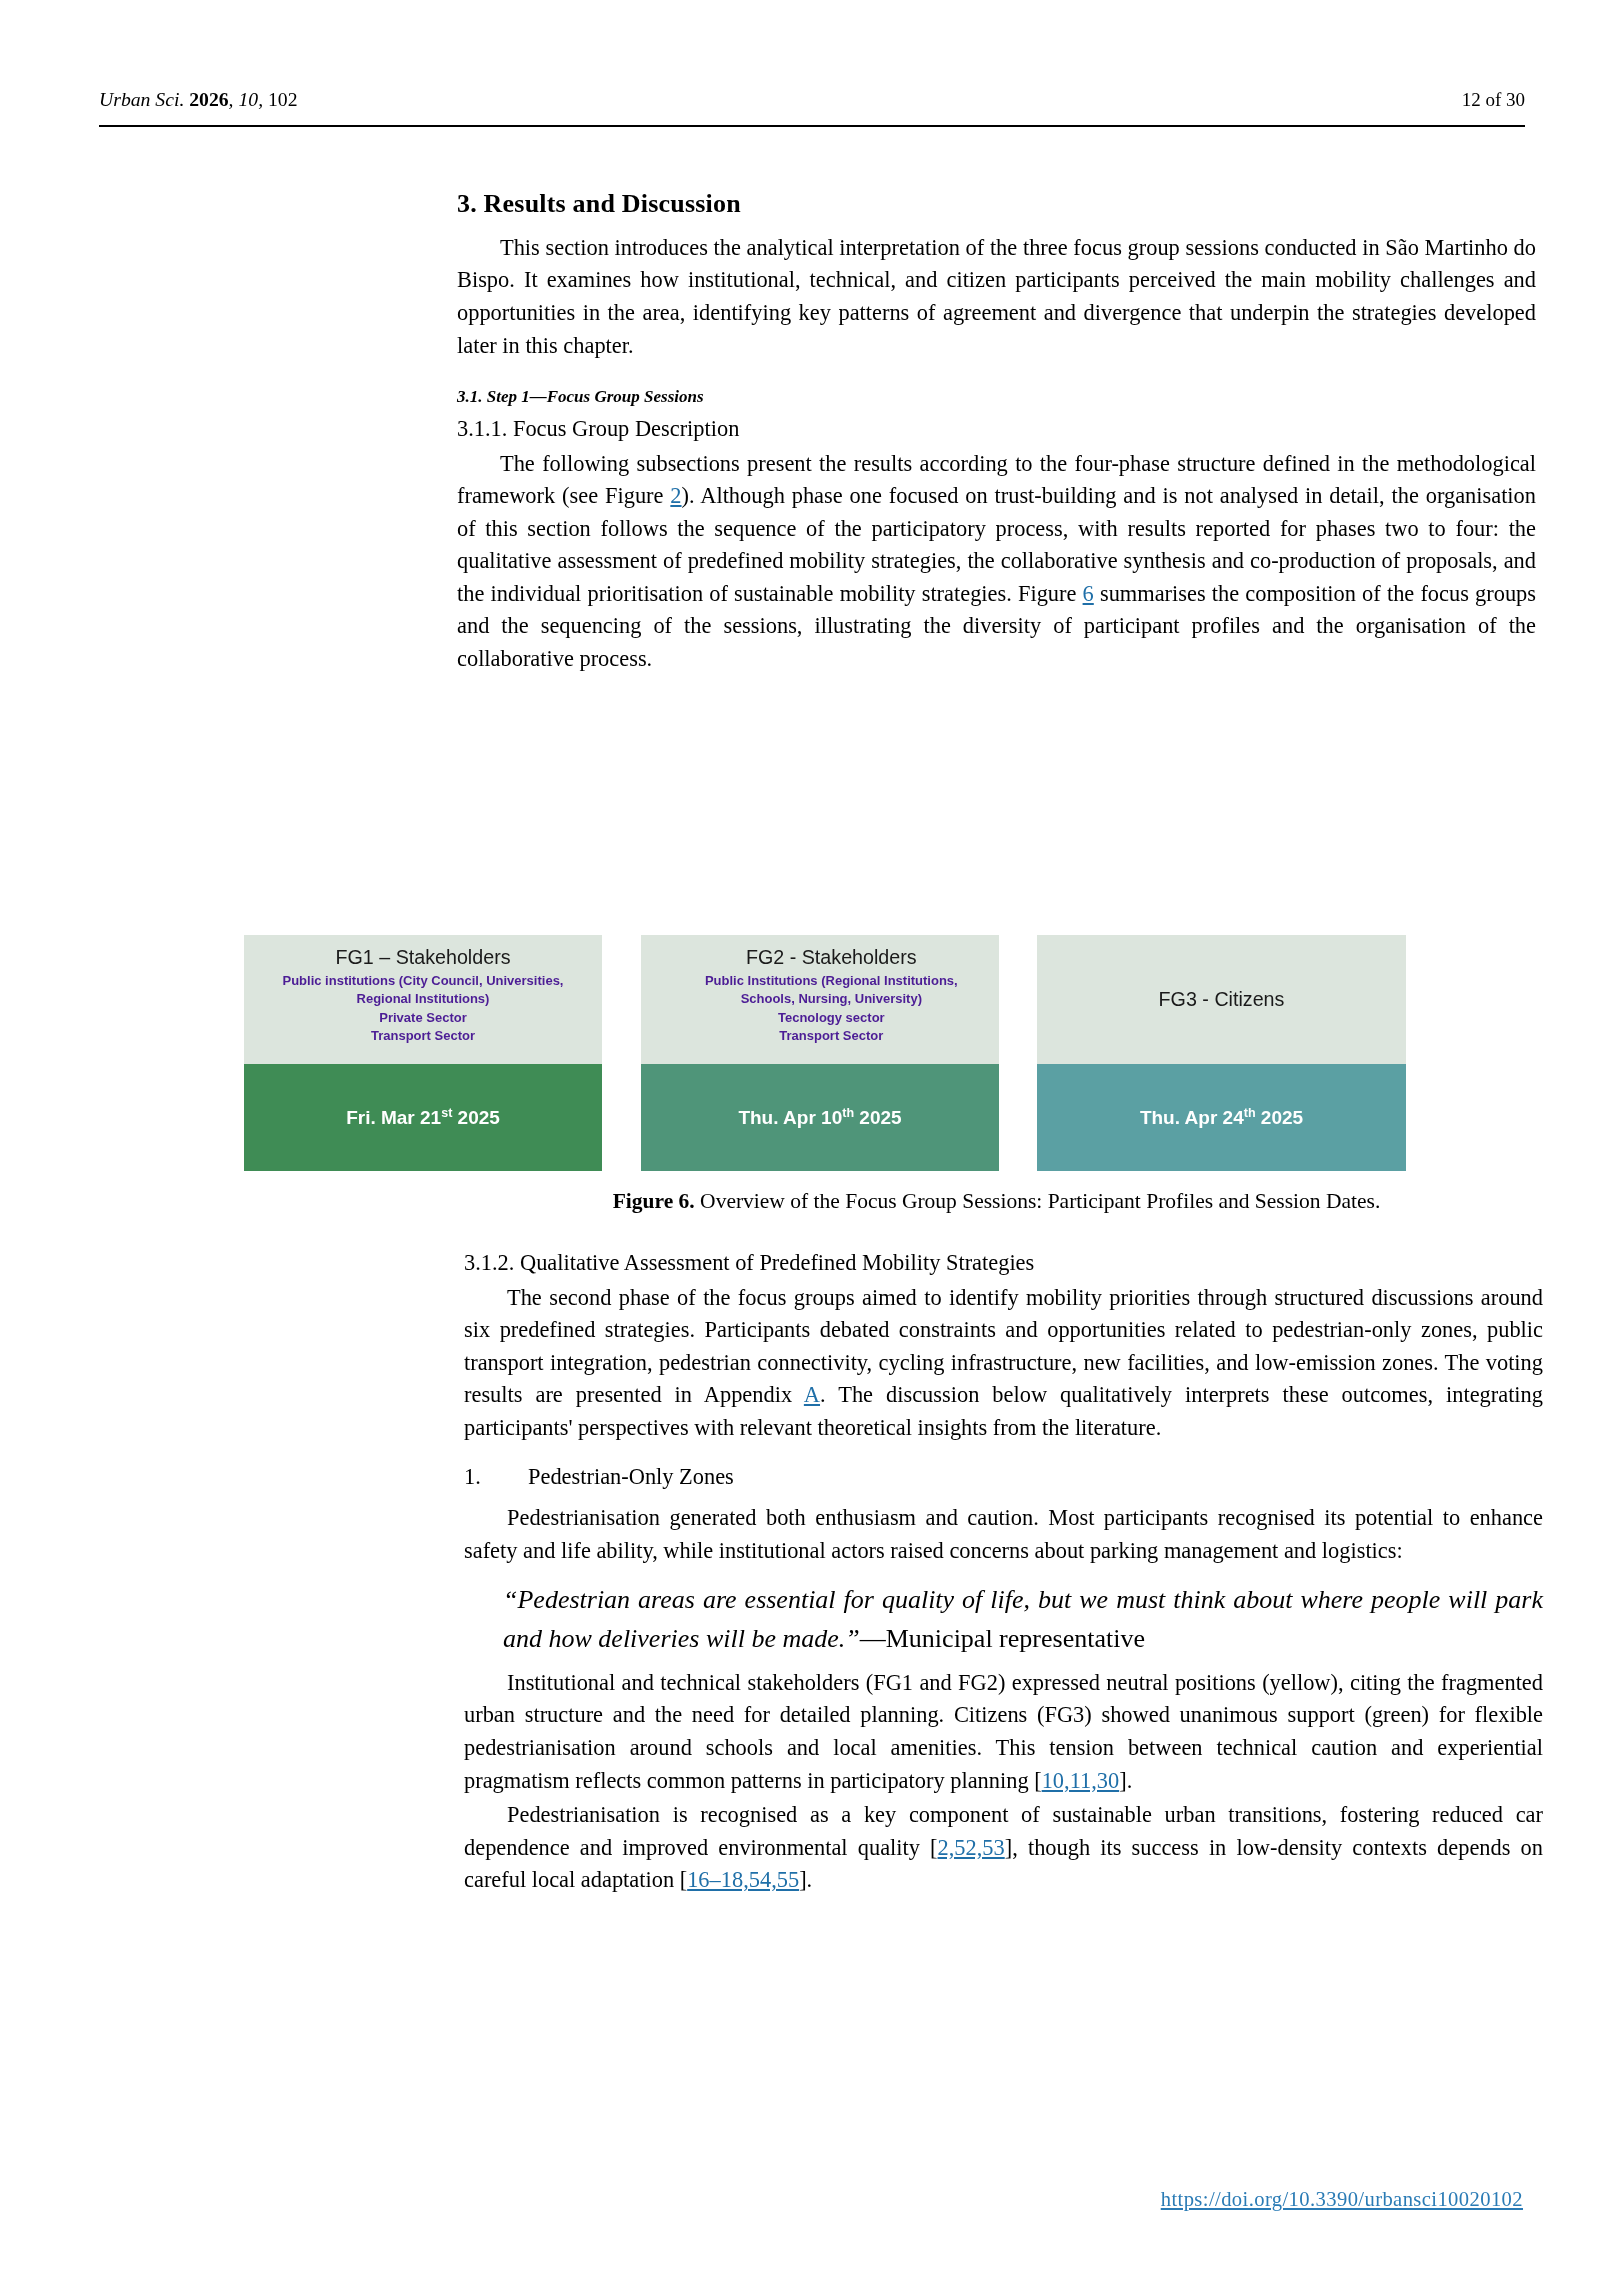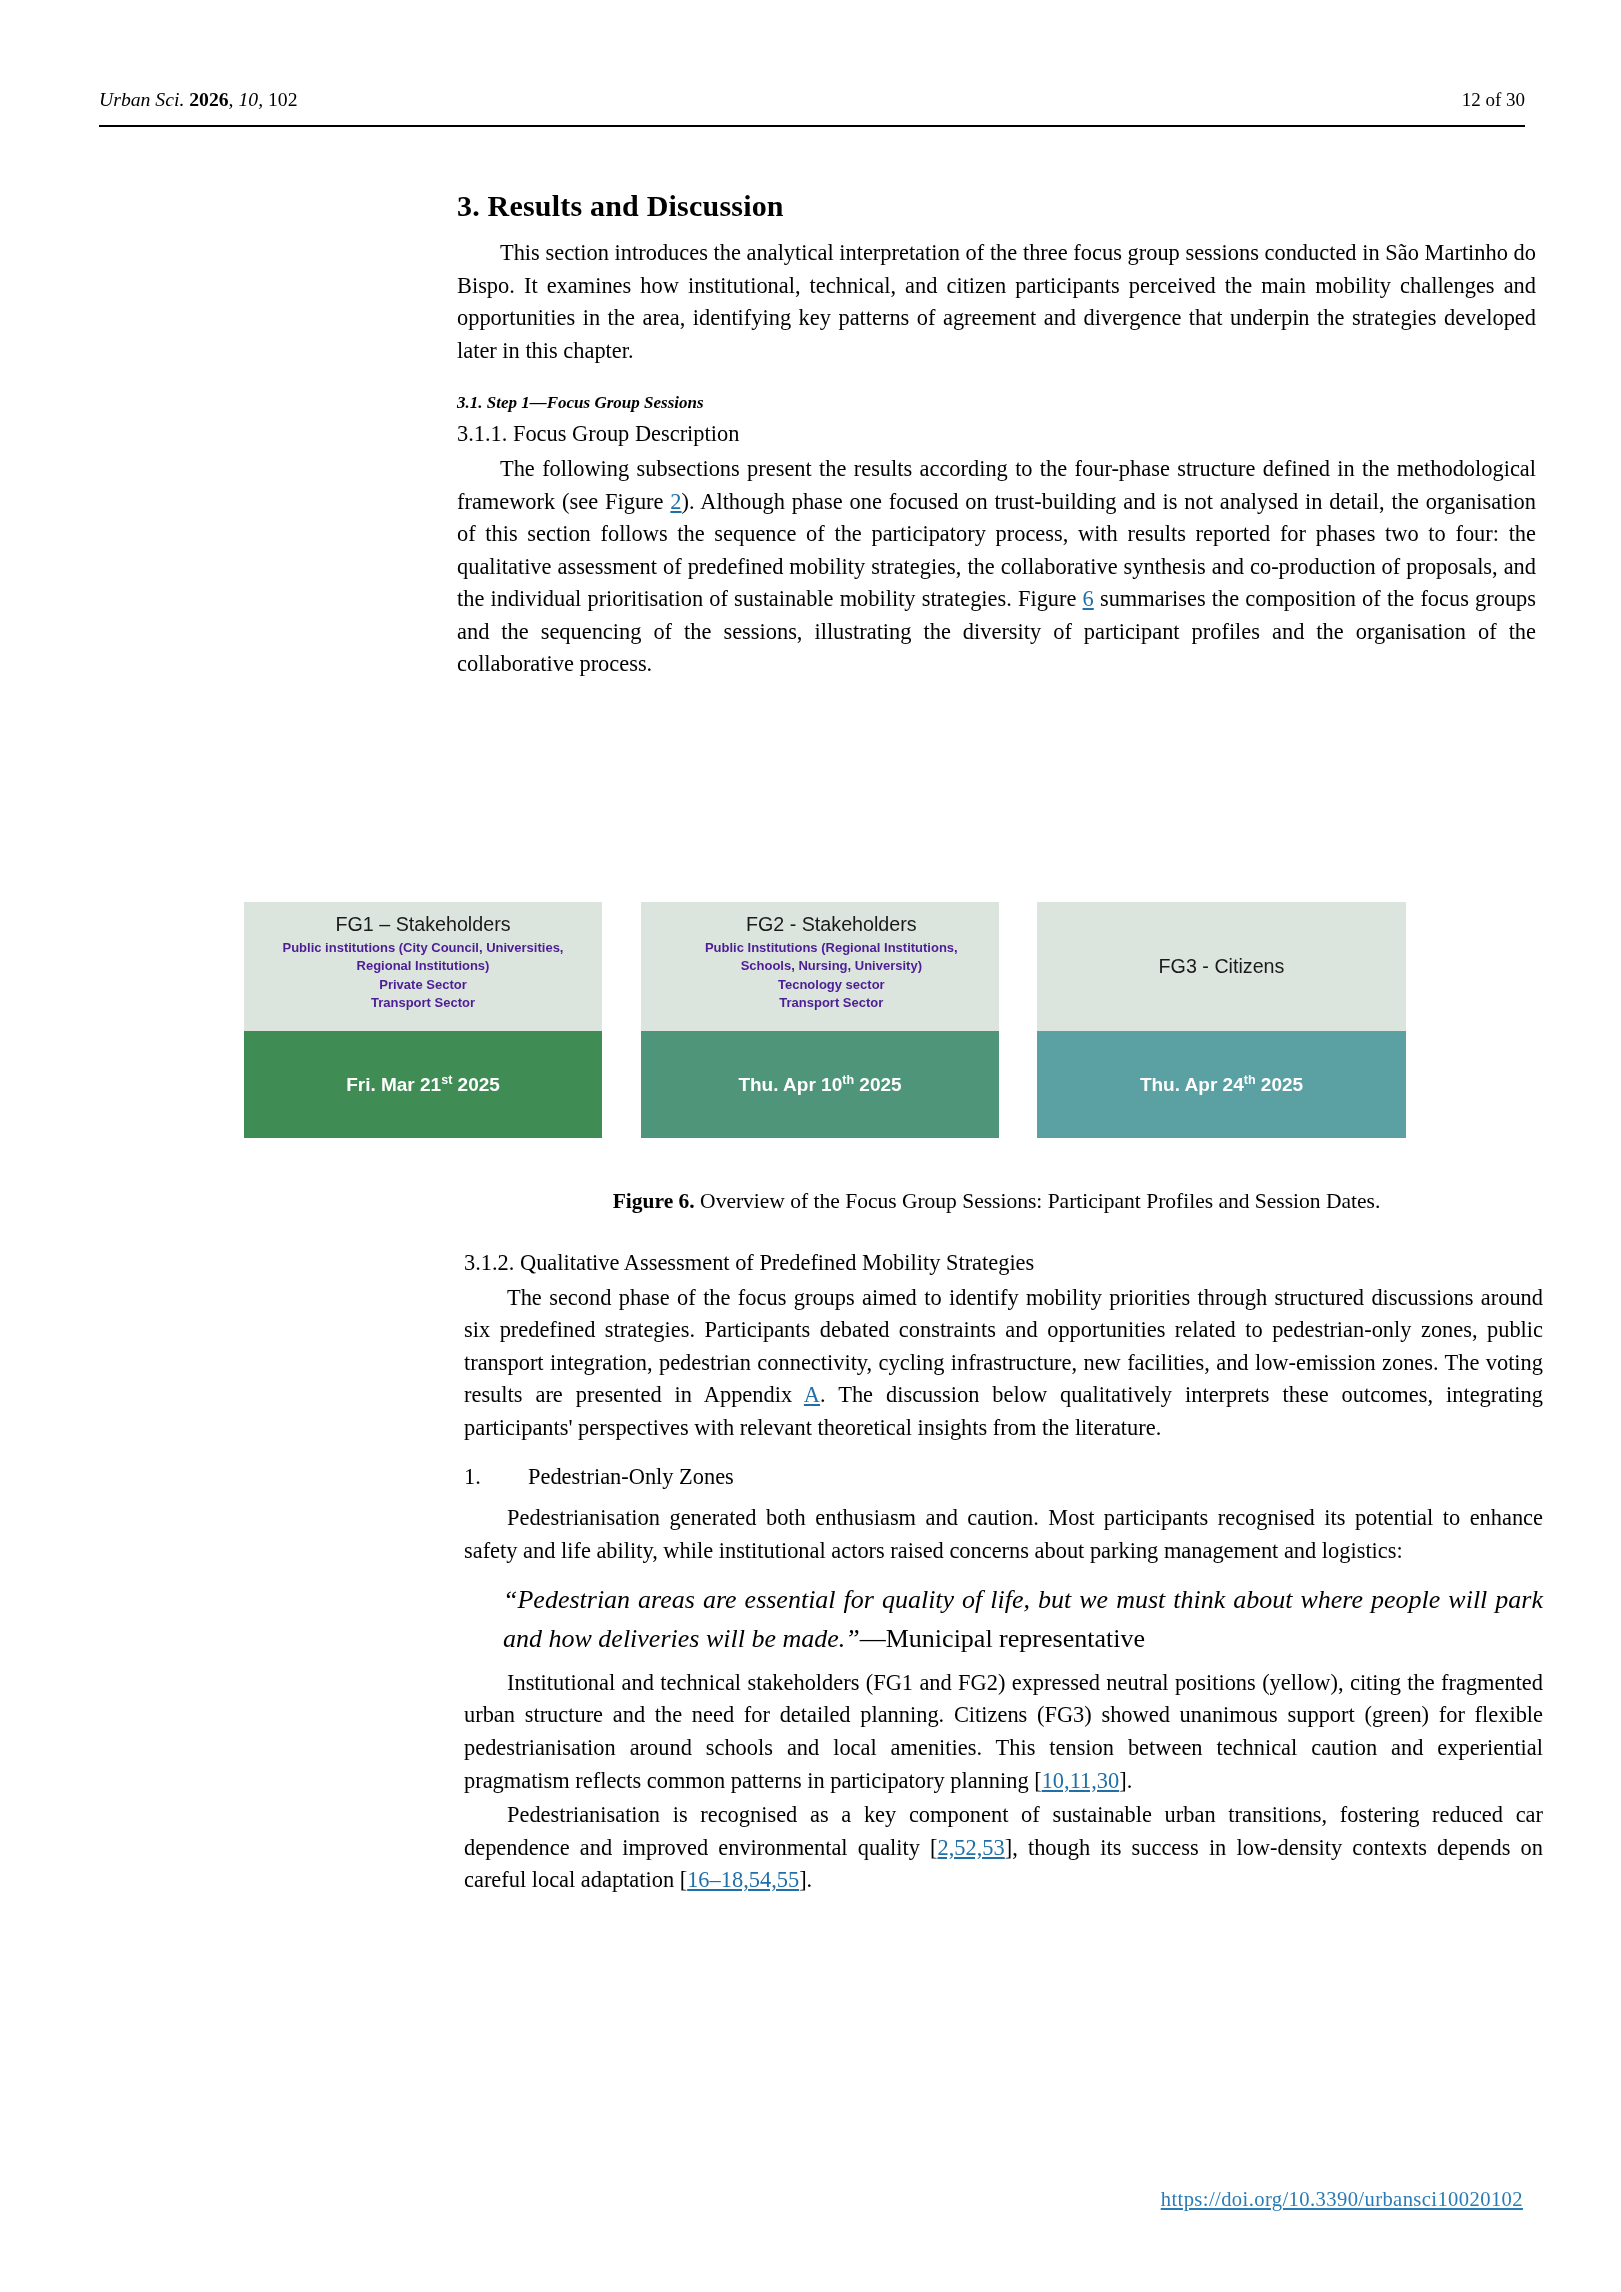--- a/index.html
+++ b/index.html
@@ -50,21 +50,21 @@
 
   
   .content {
     position: absolute;
     left: 457px;
     top: 186px;
     width: 1079px;
   }
 
   h2.sec {
-    font-size: 30px;
+    font-size: 26px;
     font-weight: bold;
     margin: 0 0 10.7px 0;
     line-height: 1.35;
     letter-spacing: 0.2px;
   }
   h3.subsec {
     font-size: 17px;
     font-style: italic;
     font-weight: bold;
     margin: 23px 0 3.6px 0;
@@ -108,21 +108,21 @@
     padding-left: 39px;
     text-align: justify;
   }
   .quote i { font-style: italic; }
   .quote .attrib { font-style: normal; }
 
   
   .figure-wrap {
     position: absolute;
     left: 244px;
-    top: 902px;
+    top: 935px;
     width: 1164px;
     height: 184px;
   }
   .fg-card {
     position: absolute;
     top: 0;
     height: 236px;
     display: flex;
     flex-direction: column;
     font-family: "Liberation Sans", "DejaVu Sans", sans-serif;

